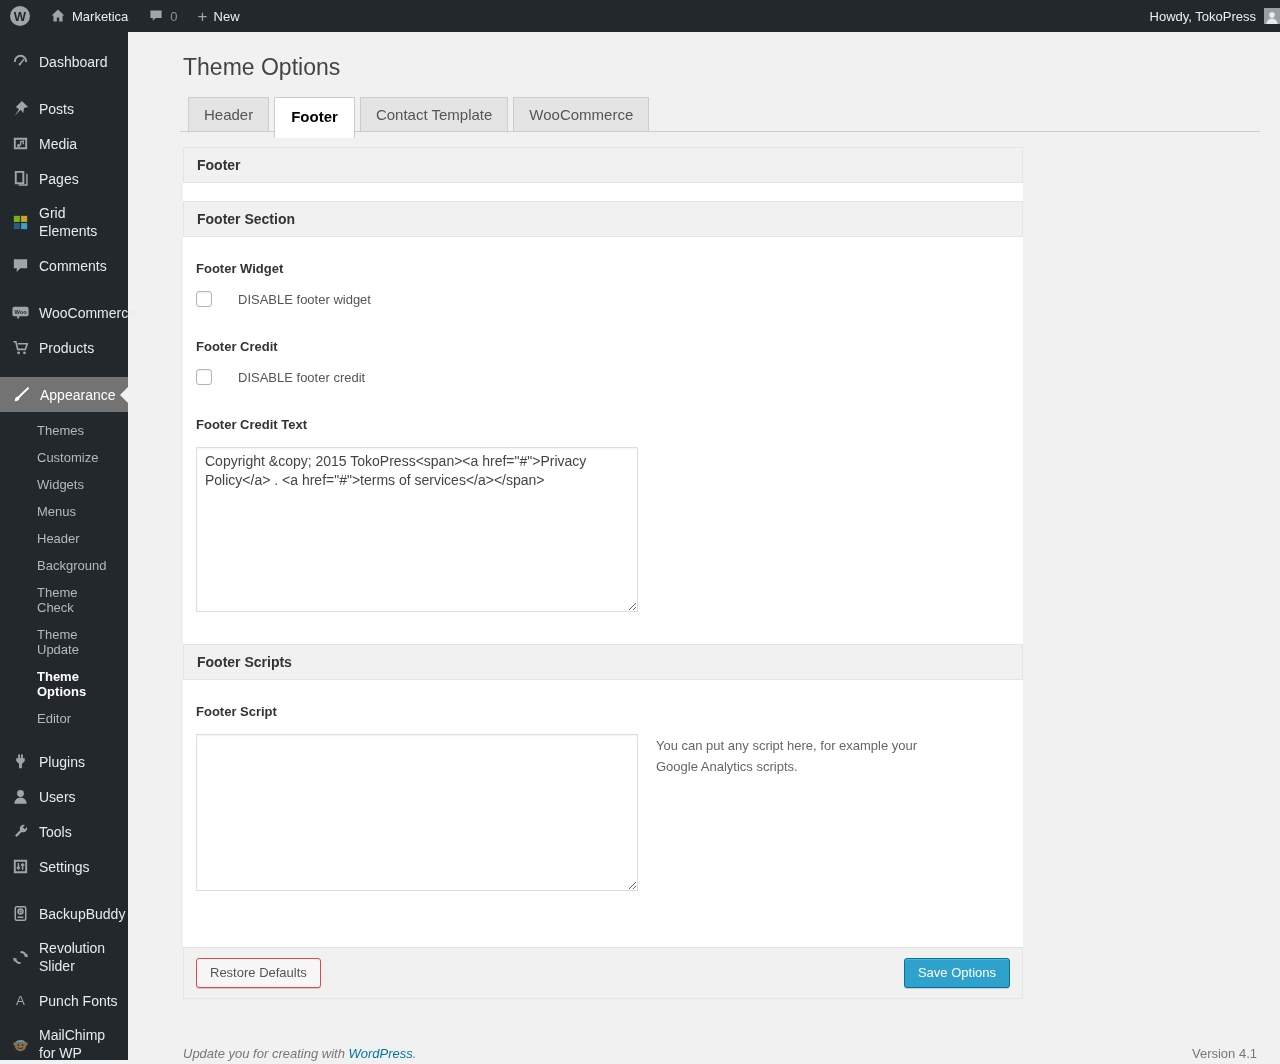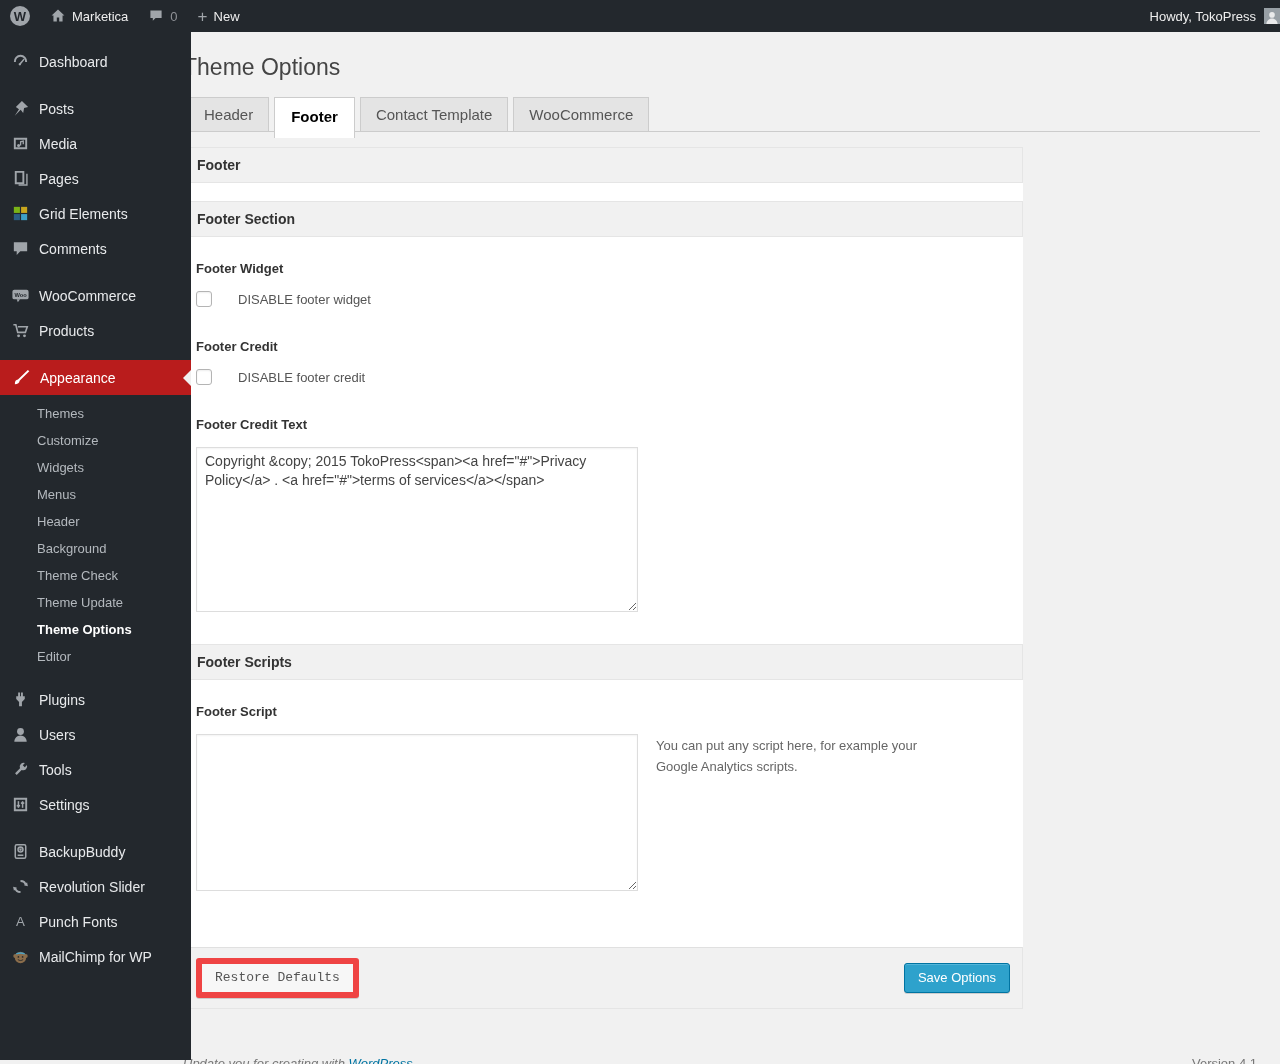--- a/index.html
+++ b/index.html
@@ -15,27 +15,27 @@
     font-weight:700; font-size:13px; display:flex; align-items:center; justify-content:center; }
   .wplogo::before { content:"W"; }
   .plus-glyph { font-size:17px; font-weight:400; color:#a0a5aa; line-height:1; }
   .plus-glyph::before { content:"+"; }
   .count0 { color:#8e9196; }
   .spacer { flex:1; }
   .howdy { display:flex; align-items:center; gap:8px; cursor:pointer; }
   .avatar { width:16px; height:16px; background:#98a0a6; display:flex; align-items:flex-end; justify-content:center; overflow:hidden; }
 
   
-  .sidebar { position:fixed; top:32px; left:0; bottom:4px; width:191px; background:#23282d;
+  .sidebar { position:fixed; top:32px; left:0; bottom:4px; width:128px; background:#23282d;
     font-size:14px; z-index:10; }
   .mi { display:flex; align-items:center; gap:9px; padding:8px 8px 8px 11px; color:#e8eaec;
     cursor:pointer; position:relative; line-height:18px; }
   .mi svg { width:19px; height:19px; color:#a0a5aa; flex:none; }
   .gap-top { margin-top:12px; }
-  .mi.active { background:#b91c1c; color:#fff;padding-left:12px; }
+  .mi.active { background:#737373; color:#fff;padding-left:12px; }
   .mi.active svg { color:#fff; }
   .mi.active::after { content:""; position:absolute; right:0; top:50%; margin-top:-8px;
     border:8px solid transparent; border-right-color:#f1f1f1; }
   .submenu { padding:5px 0 12px; }
   .smi { padding:6px 12px 6px 37px; font-size:13px; color:#b4b9be; cursor:pointer; line-height:15px; }
   .smi.current { color:#fff; font-weight:700; }
   .collapse-item { margin-top:16px; color:#a0a5aa; }
 
   
   .content { margin-left:160px; padding:32px 20px 0; }
@@ -59,21 +59,21 @@
     box-shadow:inset 0 1px 2px rgba(0,0,0,.07); cursor:pointer; }
   textarea { width:442px; height:165px; border:1px solid #ddd; background:#fff;
     box-shadow:inset 0 1px 2px rgba(0,0,0,.05); padding:4px 8px;
     font-family:"Liberation Sans", sans-serif; font-size:14px; color:#444; line-height:1.38; resize:both; }
   .script-row { display:flex; align-items:flex-start; }
   .help { width:305px; margin:2px 0 0 18px; font-size:13px; color:#666; line-height:1.6; }
   .panel-foot { background:#f1f1f1; border:1px solid #e5e5e5; border-top:1px solid #e0e0e0;
     padding:10px 12px; display:flex; justify-content:space-between; align-items:center; }
   .btn { font-size:13px; border-radius:3px; padding:6px 13px; cursor:pointer; line-height:1.2;
     font-family:"Liberation Sans", sans-serif; }
-  .btn-secondary { background:#f7f7f7; border:6px solid #ef4444; color:#555; box-shadow:0 1px 0 #ccc;font-family:Liberation Mono, monospace; }
+  .btn-secondary { background:#f7f7f7; border:1px solid #ef4444; color:#555; box-shadow:0 1px 0 #ccc; }
   .btn-primary { background:#2ea2cc; border:1px solid #0074a2; color:#fff;
     box-shadow:inset 0 1px 0 rgba(120,200,230,.5), 0 1px 0 rgba(0,0,0,.15); }
 
   .pagefoot { display:flex; justify-content:space-between; align-items:center;
     margin:47px 3px 0; font-size:13px; color:#777; }
   .thanks { font-style:italic; }
   .thanks a { color:#0074a2; text-decoration:none; font-style:italic; cursor:pointer; }
 </style>
 </head>
 <body>

